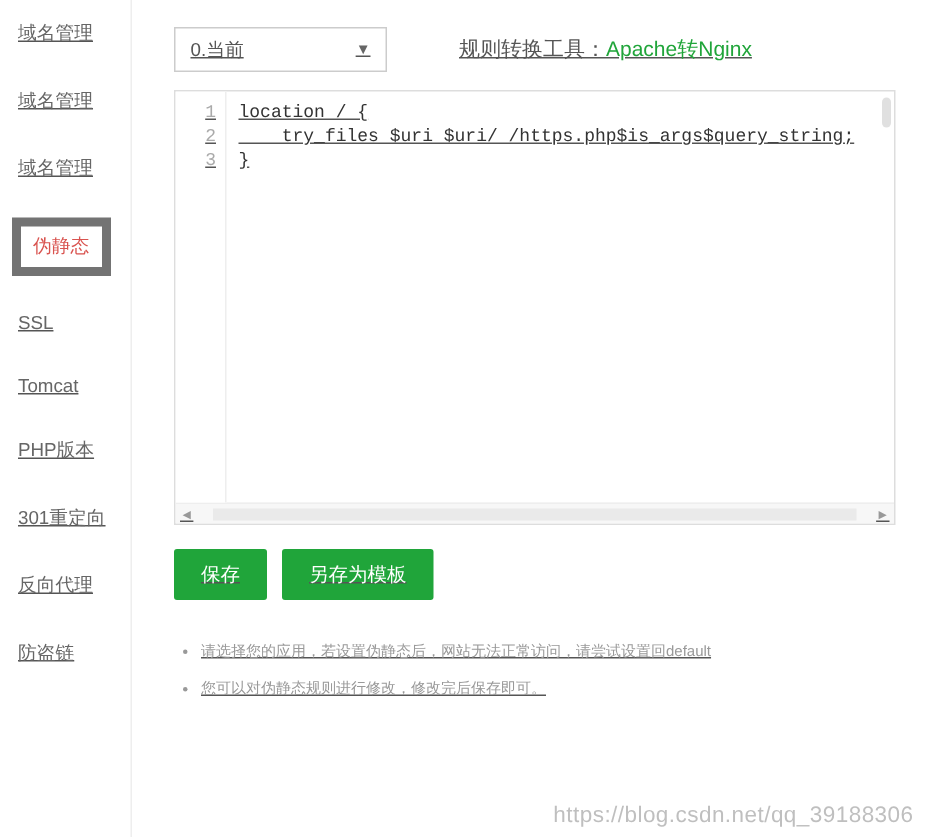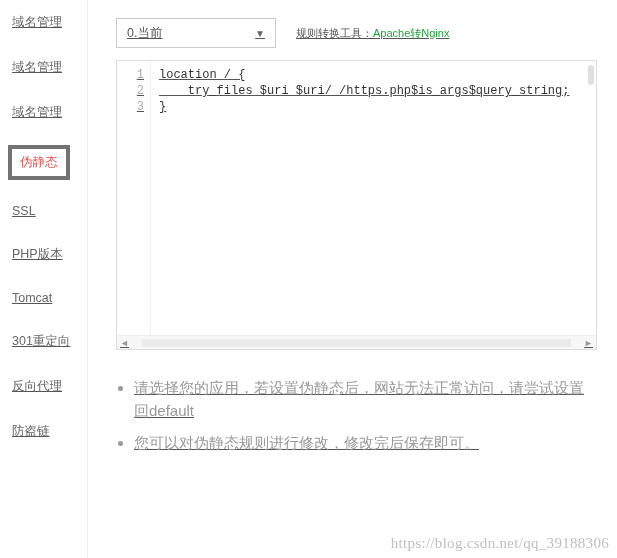--- a/index.html
+++ b/index.html
@@ -1,53 +1,53 @@
 <!DOCTYPE html>
 <html><head>
 <meta charset="utf-8">
 <style>
 * { margin: 0; padding: 0; box-sizing: border-box; }
 body { font-family: "Microsoft YaHei", Arial, sans-serif; font-size: 13px; color: #555; background: #fff; width: 617px; height: 558px; overflow: hidden; position: relative; }
 .container { display: flex; height: 100%; text-decoration: underline; }
 .sidebar { width: 88px; border-right: 1px solid #eee; background: #fff; }
 .sidebar-item { padding: 14px 12px; color: #666; cursor: pointer; font-size: 12.5px; }
-.sidebar-item.active { border: 4px solid #737373; color: #d9534f; margin: 1px 12px 1px 6px; padding: 5px 8px; display: inline-block; }
+.sidebar-item.active { border: 6px solid #737373; color: #d9534f; margin: 1px 12px 1px 6px; padding: 5px 8px; display: inline-block; }
 .active-wrap { padding: 9px 0 9px 2px; }
 .main { flex: 1; padding: 18px 20px 10px 28px; position: relative; }
 .top-row { display: flex; align-items: center; gap: 20px; margin-bottom: 12px; }
-.select-box { position: relative; width: 160px; height: 30px; border: 1px solid #ccc; background: #fff; display: flex; align-items: center; padding: 0 10px; cursor: pointer; font-size: 12.5px; color: #555; }
+.select-box { position: relative; width: 142px; height: 30px; border: 1px solid #ccc; background: #fff; display: flex; align-items: center; padding: 0 10px; cursor: pointer; font-size: 12.5px; color: #555; }
 .select-box .arrow { margin-left: auto; font-size: 10px; color: #666; }
-.tool-label { font-size: 11px; color: #555; }
+.tool-label { font-size: 14px; color: #555; margin-left: 28px; }
 .tool-link { color: #20a53a; cursor: pointer; }
 .editor-wrap { border: 1px solid #ddd; height: 290px; position: relative; overflow: hidden; }
 .editor-body { display: flex; height: calc(100% - 14px); font-family: Consolas, "Courier New", monospace; font-size: 12px; }
 .gutter { width: 34px; background: #fff; border-right: 1px solid #eee; text-align: right; padding: 6px 6px 0 0; color: #aaa; line-height: 16px; }
 .code { flex: 1; padding: 6px 8px 0 8px; color: #333; white-space: pre; line-height: 16px; overflow: auto; position: relative; }
 .hscroll { height: 14px; border-top: 1px solid #eee; background: #f7f7f7; display: flex; align-items: center; }
 .hscroll .bar { width: 100%; height: 8px; background: #eaeaea; margin: 0 10px; }
 .vscroll { position: absolute; right: 2px; top: 4px; width: 6px; height: 20px; background: rgba(0,0,0,0.12); border-radius: 3px; }
 .btn-row { margin-top: 16px; display: flex; gap: 10px; }
 .btn { background: #20a53a; color: #fff; border: none; padding: 8px 18px; font-size: 13px; cursor: pointer; border-radius: 2px; }
-.tips { margin-top: 22px; color: #999; font-size: 15px; }
+.tips { margin-top: 22px; color: #999; font-size: 10px; }
 .tips li { list-style: disc; margin-left: 18px; padding: 5px 0; line-height: 1.5; }
-.watermark { position: absolute; right: 8px; bottom: 6px; color: #bfbfbf; font-size: 15px; font-family: Liberation Serif, serif; letter-spacing: 0.3px; }
+.watermark { position: absolute; right: 8px; bottom: 6px; color: #bfbfbf; font-size: 15px; font-family: Liberation Sans, sans-serif; letter-spacing: 0.3px; }
 .scroll-btn { font-size: 9px; color: #999; padding: 0 3px; }
 </style>
 </head>
 <body>
 
 <div class="container">
   <div class="sidebar">
     <div class="sidebar-item">域名管理</div>
     <div class="sidebar-item">域名管理</div>
     <div class="sidebar-item">域名管理</div>
     <div class="active-wrap"><div class="sidebar-item active">伪静态</div></div>
     <div class="sidebar-item">SSL</div>
+    <div class="sidebar-item">Tomcat</div>
     <div class="sidebar-item">PHP版本</div>
-    <div class="sidebar-item">Tomcat</div>
     <div class="sidebar-item">301重定向</div>
     <div class="sidebar-item">反向代理</div>
     <div class="sidebar-item">防盗链</div>
 
   </div>
 
   <div class="main">
     <div class="top-row">
       <div class="select-box">
         <span>0.当前</span>
@@ -70,20 +70,24 @@
 }</div>
       </div>
       <div class="vscroll"></div>
       <div class="hscroll">
         <span class="scroll-btn">◄</span>
         <div class="bar"></div>
         <span class="scroll-btn">►</span>
       </div>
     </div>
 
+    <div class="btn-row">
+      <button class="btn">保存</button>
+      <button class="btn">另存为模板</button>
+    </div>
 
     <ul class="tips">
       <li>请选择您的应用，若设置伪静态后，网站无法正常访问，请尝试设置回default</li>
       <li>您可以对伪静态规则进行修改，修改完后保存即可。</li>
     </ul>
   </div>
 </div>
 
 <div class="watermark">https://blog.csdn.net/qq_39188306</div>
 

